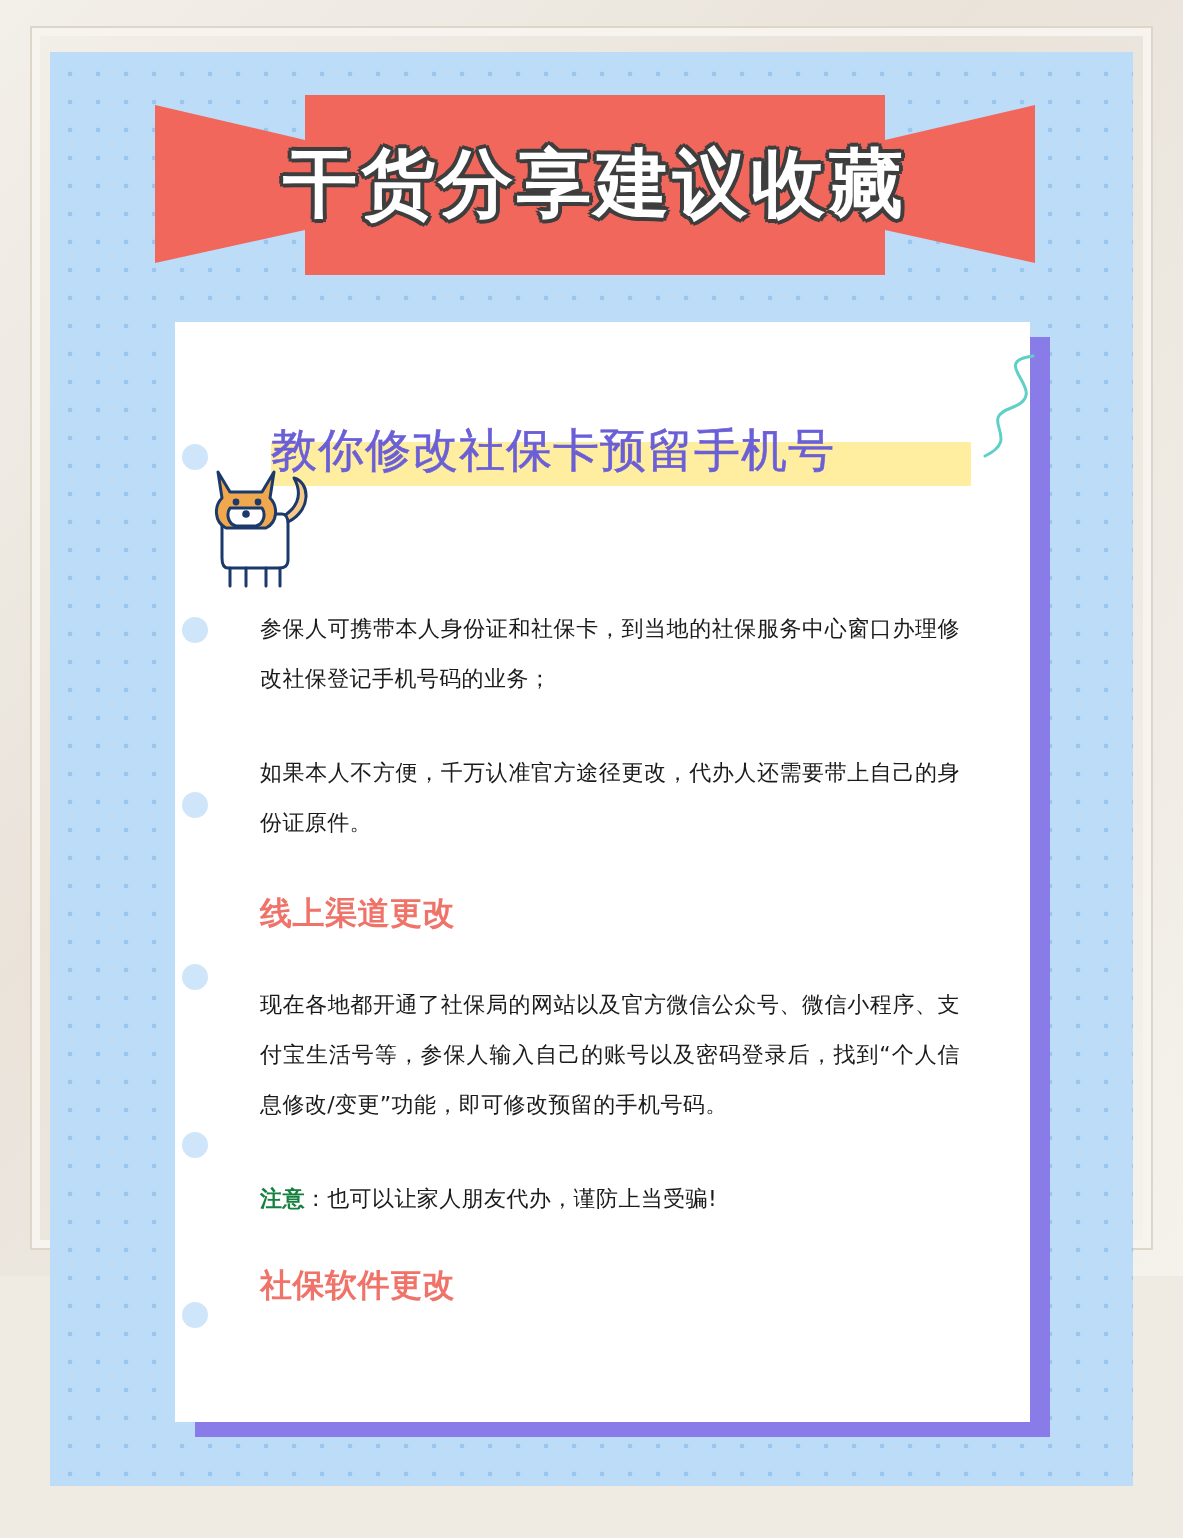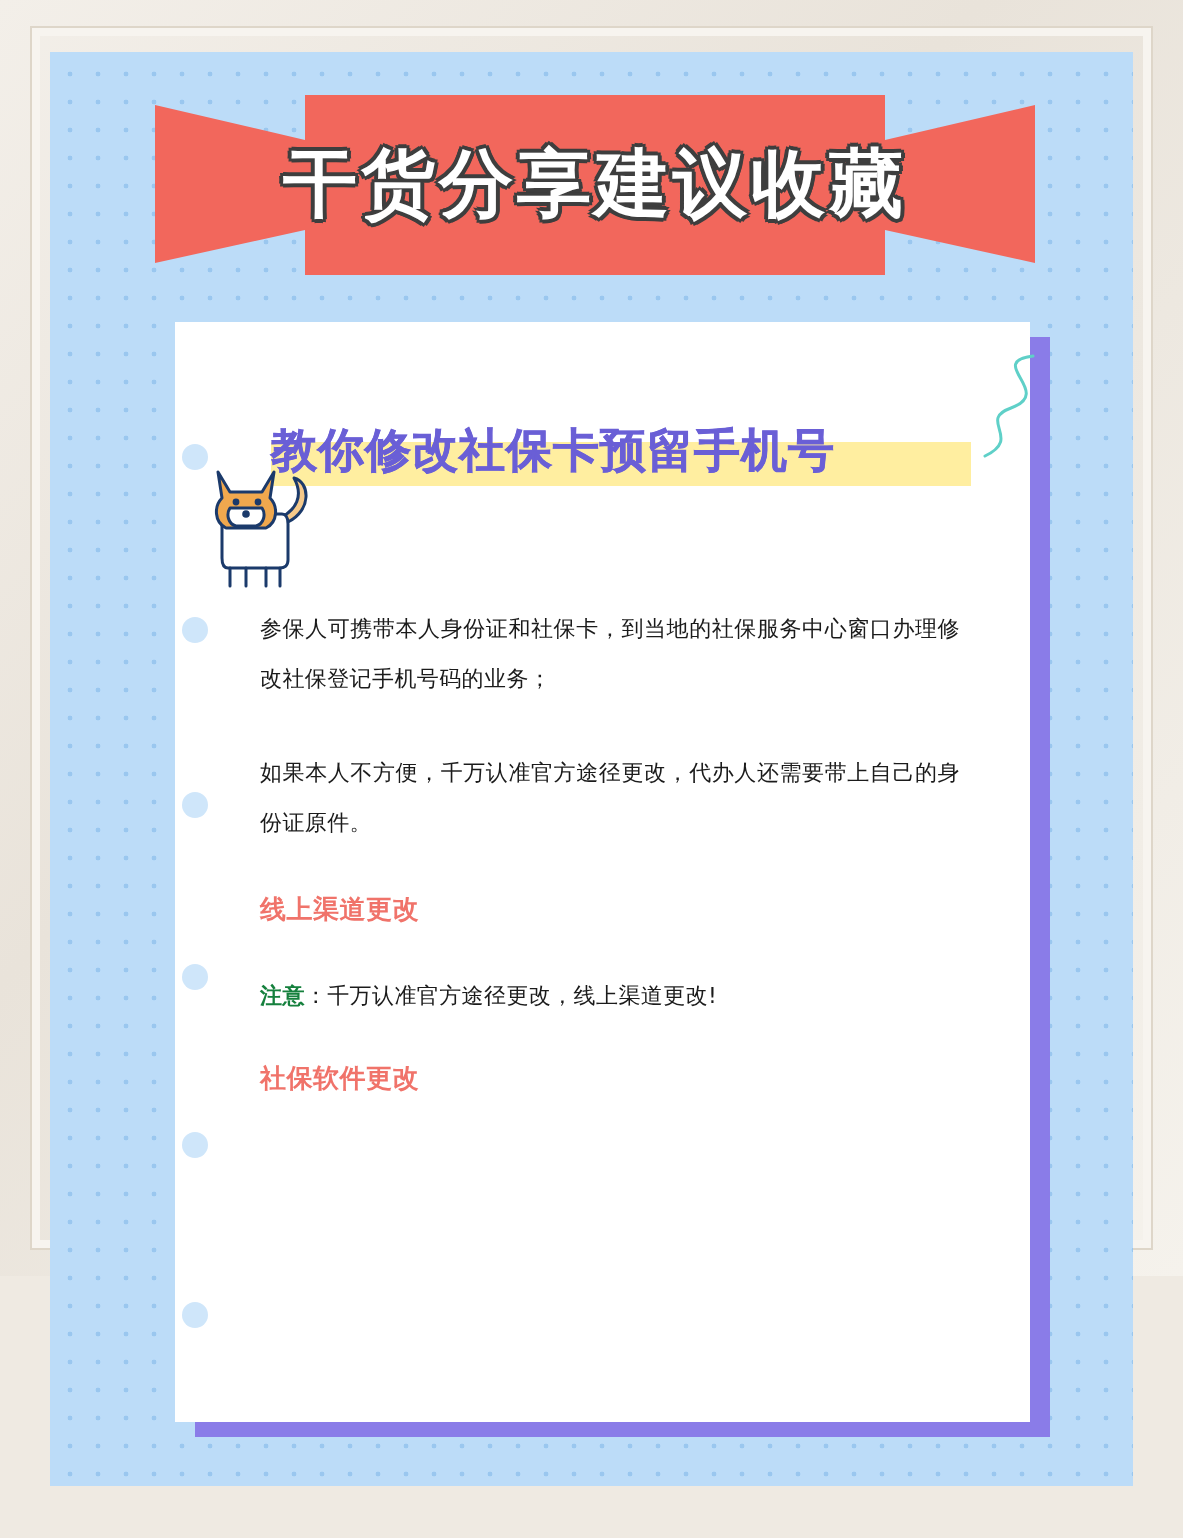--- a/index.html
+++ b/index.html
@@ -117,21 +117,21 @@
     left: 0;
     top: 22px;
     width: 700px;
     height: 44px;
     background: #ffeea0;
   }
   .title-text {
     position: absolute;
     left: 0; top: 0;
     font-family: "DejaVu Sans", sans-serif;
-    font-weight: bold;
+    font-weight: normal;
     font-size: 46px;
     color: #6a5fd6;
     letter-spacing: 1px;
     white-space: nowrap;
     -webkit-text-stroke: 0.6px #6a5fd6;
   }
 
   
   .body-area {
     position: absolute;
@@ -145,21 +145,21 @@
     line-height: 50px;
     color: #1b1b1b;
     letter-spacing: 0.4px;
     margin: 0 0 44px 0;
     text-align: justify;
   }
   .para.note { margin-bottom: 40px; }
   .subhead {
     font-family: "DejaVu Sans", sans-serif;
     font-weight: bold;
-    font-size: 26px;
+    font-size: 32px;
     color: #f0736a;
     letter-spacing: 0.5px;
     margin: 0 0 44px 0;
   }
   .subhead.second { margin-top: 16px; margin-bottom: 0; }
   .bold-lead { font-weight: bold; color:#15803d; }
 
   
   .dog {
     position: absolute;
@@ -209,21 +209,22 @@
 
       <div class="title-row">
         <div class="title-highlight"></div>
         <div class="title-text">教你修改社保卡预留手机号</div>
       </div>
 
       <div class="body-area">
         <p class="para">参保人可携带本人身份证和社保卡，到当地的社保服务中心窗口办理修改社保登记手机号码的业务；</p>
         <p class="para">如果本人不方便，千万认准官方途径更改，代办人还需要带上自己的身份证原件。</p>
         <p class="subhead">线上渠道更改</p>
-        <p class="para note"><span class="bold-lead">注意</span><span>：千万认准官方途径更改，线上渠道更改!</span></p>
+        <p class="para">现在各地都开通了社保局的网站以及官方微信公众号、微信小程序、支付宝生活号等，参保人输入自己的账号以及密码登录后，找到“个人信息修改/变更”功能，即可修改预留的手机号码。</p>
+        <p class="para note"><span class="bold-lead">注意</span><span>：也可以让家人朋友代办，谨防上当受骗!</span></p>
         <p class="subhead second">社保软件更改</p>
       </div>
     </div>
 
     <svg class="dog" viewBox="0 0 120 145">
 
       <path d="M88 70 C112 58, 110 30, 94 26 C104 44, 96 58, 80 66 Z" fill="#f5c98a" stroke="#1b3a6b" stroke-width="3" stroke-linejoin="round"></path>
 
       <path d="M24 62 L82 62 C86 62, 88 66, 88 72 L88 108 C88 114, 84 116, 80 116 L28 116 C24 116, 22 112, 22 106 L22 70 C22 66, 22 62, 24 62 Z" fill="#ffffff" stroke="#1b3a6b" stroke-width="3" stroke-linejoin="round"></path>
 

